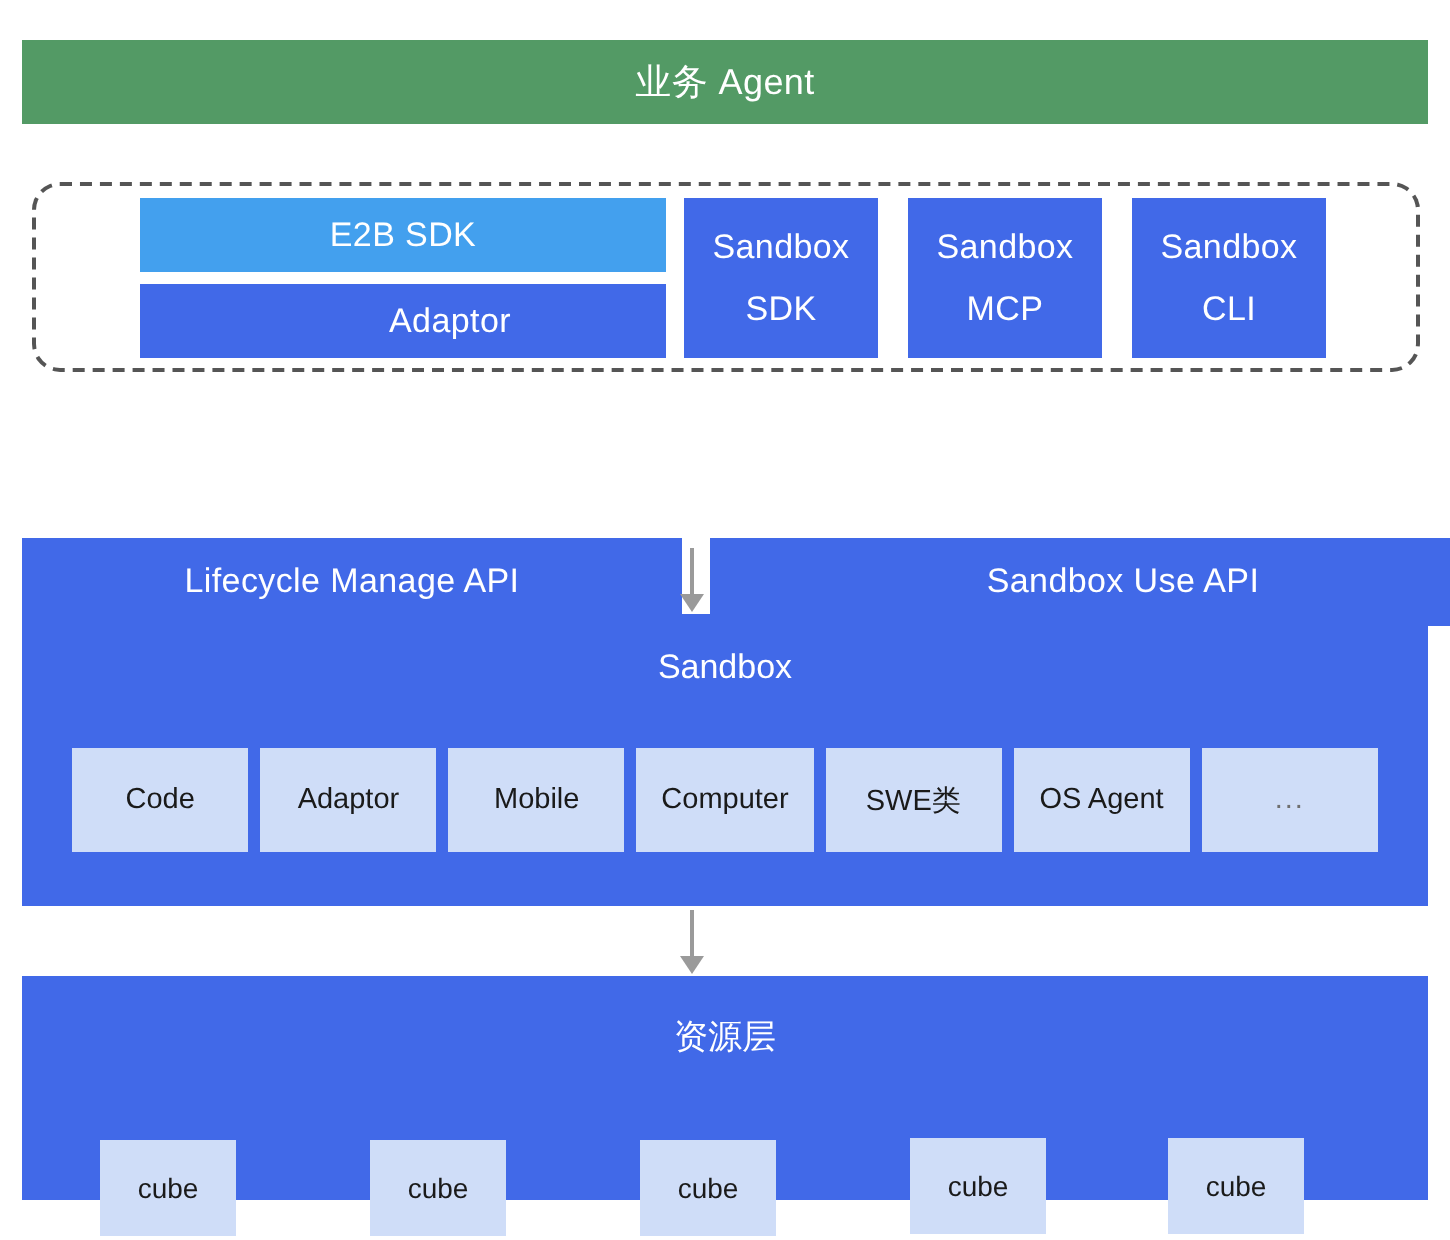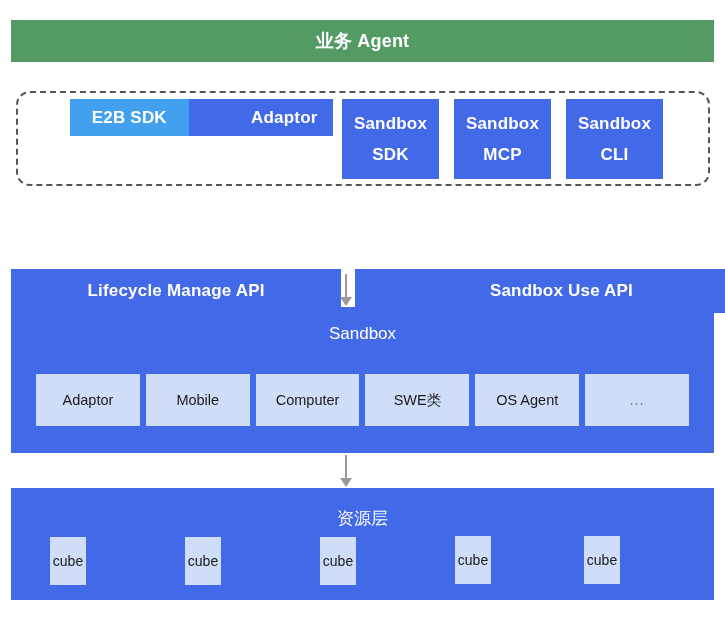--- a/index.html
+++ b/index.html
@@ -25,21 +25,20 @@
     position: absolute;
     box-sizing: border-box;
     display: flex;
     align-items: center;
     justify-content: center;
     color: #ffffff;
     font-size: 17px;
     line-height: 1.25;
     text-align: left;
     letter-spacing: .2px;
-    font-weight: bold;
   }
 
   
   .agent-bar {
     left: 11px;
     top: 20px;
     width: 703px;
     height: 42px;
     background: #539A65;
     font-size: 18px;
@@ -57,21 +56,21 @@
     border-radius: 14px;
   }
 
   .sdk-stack {
     position: absolute;
     left: 70px;
     top: 99px;
     width: 263px;
     height: 80px;
     display: flex;
-    flex-direction: row;
+    flex-direction: column;
     justify-content: space-between;
   }
   .sdk-stack .block {
     position: relative;
     left: auto; top: auto;
     width: 100%;
     height: 37px;
   }
   .e2b-sdk  { background: #43A0EE; }
   .adaptor  { background: #4169E8; padding-left: 47px; }
@@ -168,29 +167,30 @@
     display: flex;
     align-items: center;
     justify-content: center;
     box-sizing: border-box;
   }
   .chip.muted { color: #6f6f6f; letter-spacing: 1px; }
 
   
   .cube {
     position: absolute;
-    width: 36px;
+    width: 68px;
     height: 48px;
     background: #CFDDF8;
     color: #1a1a1a;
     font-size: 14px;
     display: flex;
     align-items: center;
     justify-content: center;
     box-sizing: border-box;
+    margin-top: 33px;
   }
   .cube-1 { left: 50px;  top: 537px; }
   .cube-2 { left: 185px; top: 537px; }
   .cube-3 { left: 320px; top: 537px; }
   .cube-4 { left: 455px; top: 536px; }
   .cube-5 { left: 584px; top: 536px; }
 </style>
 </head>
 <body>
 
@@ -235,20 +235,23 @@
 
   <div class="arrow arrow-1">
     <div class="shaft"></div>
     <div class="head"></div>
   </div>
 
   <div class="layer sandbox-layer">
     <div class="layer-title">Sandbox</div>
     <div class="chip-row">
       <div class="chip">
+        <span>Code</span>
+      </div>
+      <div class="chip">
         <span>Adaptor</span>
       </div>
       <div class="chip">
         <span>Mobile</span>
       </div>
       <div class="chip">
         <span>Computer</span>
       </div>
       <div class="chip">
         <span>SWE类</span>

